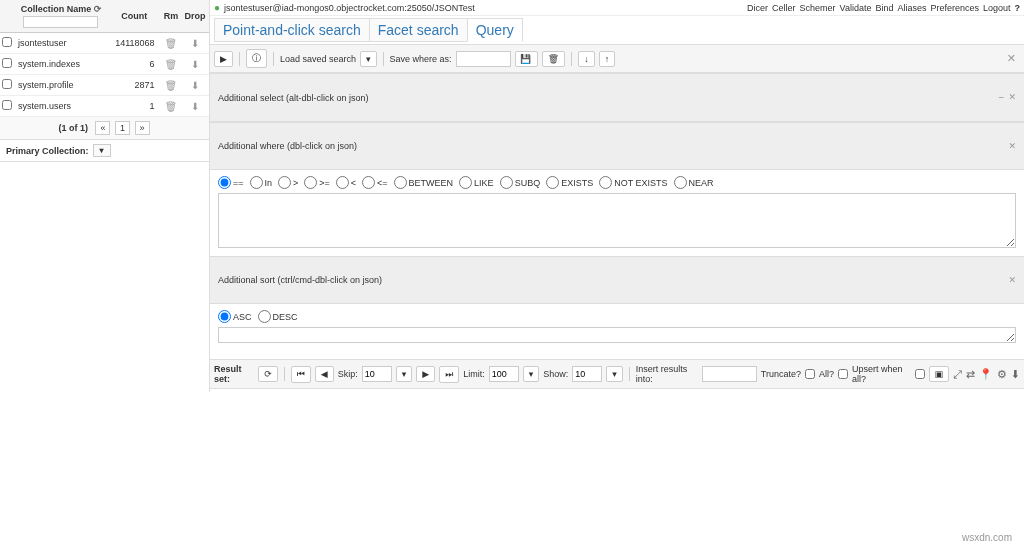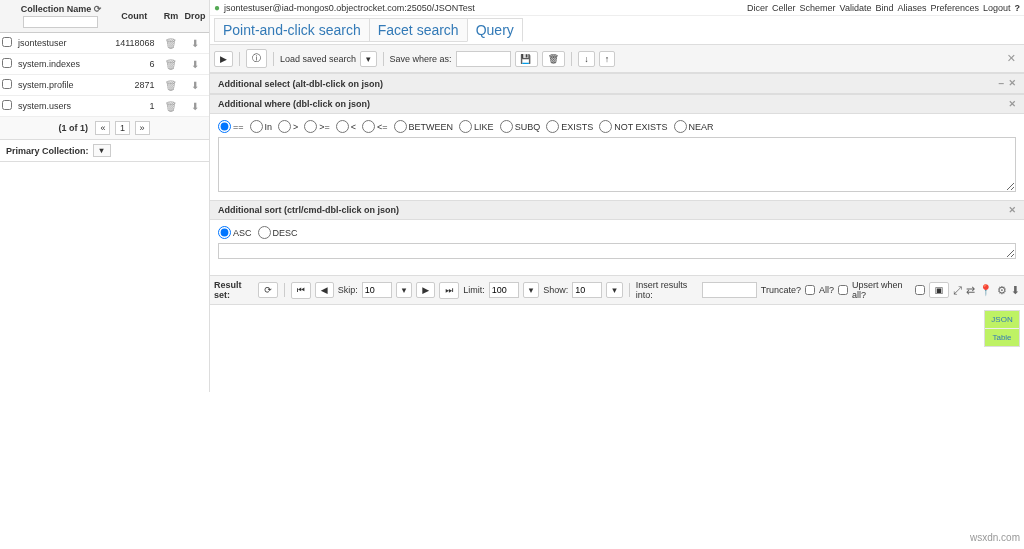--- a/index.html
+++ b/index.html
@@ -38,21 +38,21 @@
     .tab.active { background: #fff; border-bottom: 1px solid #fff; }
     
     .toolbar { display: flex; align-items: center; gap: 4px; padding: 4px; background: #f5f5f5; border-bottom: 1px solid #ddd; font-size: 9px; }
     .tb-btn { border: 1px solid #ccc; background: #fff; padding: 2px 5px; cursor: pointer; font-size: 9px; border-radius: 2px; }
     .tb-sep { width: 1px; height: 14px; background: #ccc; margin: 0 2px; }
     .tb-input { border: 1px solid #ccc; font-size: 9px; padding: 2px; width: 50px; }
     .tb-label { font-size: 9px; }
     .close-x { margin-left: auto; color: #999; cursor: pointer; font-size: 11px; padding-right: 4px; }
     
     .panel { margin: 0; }
-    .panel-header { background: #eee; padding: 4px 8px; font-size: 9px; font-weight: bold; display: flex; align-items: center; border-top: 1px solid #ddd; border-bottom: 1px solid #ddd; text-align: center; }
+    .panel-header { background: #eee; padding: 18px 8px; font-size: 9px; font-weight: normal; display: flex; align-items: center; border-top: 1px solid #ddd; border-bottom: 1px solid #ddd; text-align: center; }
     .panel-header .ph-right { margin-left: auto; display: flex; gap: 4px; color: #999; }
     .panel-body { padding: 6px 8px; }
     .radio-row { display: flex; align-items: center; gap: 6px; font-size: 9px; margin-bottom: 4px; }
     .radio-row label { display: flex; align-items: center; gap: 2px; cursor: pointer; }
     .radio-row input[type=radio] { margin: 0; }
     .big-textarea { width: 100%; border: 1px solid #ccc; font-size: 10px; padding: 2px; resize: vertical; }
     .ta-small { height: 20px; }
     .ta-med { height: 55px; }
     .ta-tiny { height: 16px; }
     
@@ -60,21 +60,21 @@
     .result-bar .tb-input { width: 30px; }
     .result-bar .tb-input.wide { width: 55px; }
     .rb-right { margin-left: auto; display: flex; gap: 4px; align-items: center; }
     .rb-icon { color: #666; cursor: pointer; font-size: 11px; }
     
     .results-area { flex: 1; position: relative; }
     .view-tabs { position: absolute; right: 4px; top: 5px; border: 1px solid #ddd; background: #bef264; width: 36px; }
     .view-tab { padding: 4px; font-size: 8px; color: #337ab7; text-align: center; border-bottom: 1px solid #eee; cursor: pointer; }
     .view-tab:last-child { border-bottom: none; }
     
-    .watermark { position: absolute; bottom: 6px; right: 4px; font-size: 10px; color: #999; }
+    .watermark { position: absolute; bottom: 6px; right: 12px; font-size: 10px; color: #999; }
     
     .minus-icon { font-size: 10px; }
     input[type=checkbox].mini { width:10px; height:10px; }
   </style>
 </head>
 <body>
 
 <div class="container">
 
   <div class="sidebar">

